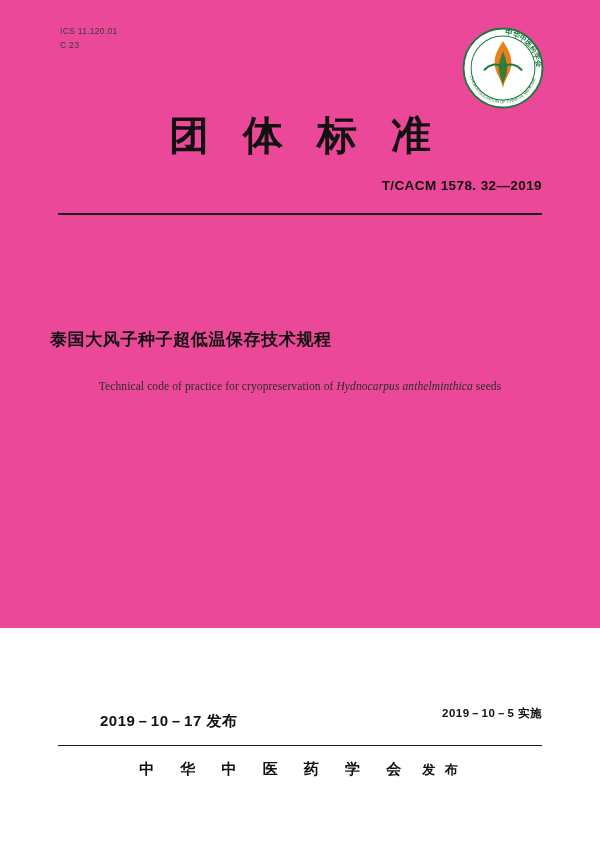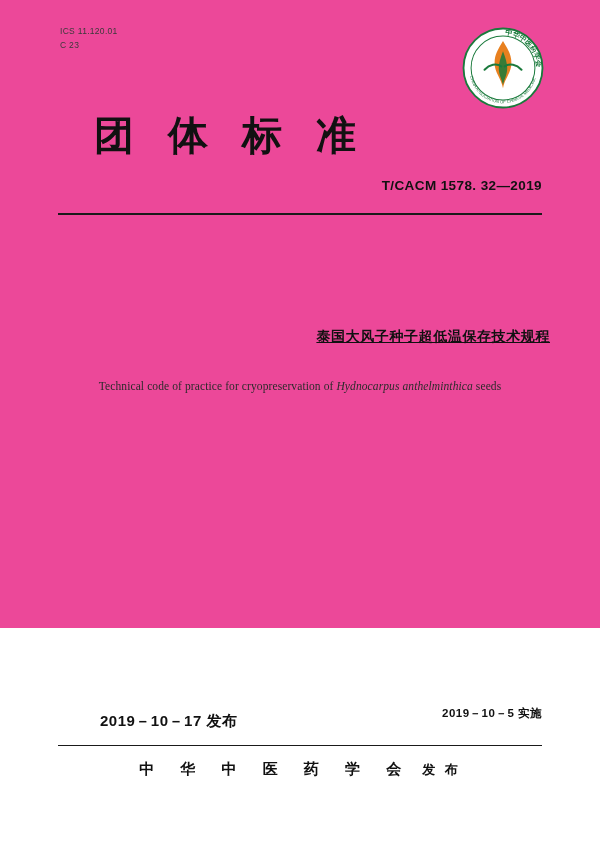--- a/index.html
+++ b/index.html
@@ -43,21 +43,21 @@
     width: 84px;
     height: 84px;
   }
 
   
   .std-title {
     position: absolute;
     left: 60px;
     top: 108px;
     width: 480px;
-    text-align: left;
+    text-align: center;
     font-family: "Liberation Sans", sans-serif;
     font-weight: bold;
     font-size: 40px;
     letter-spacing: 34px;
     text-indent: 34px;
     color: #111;
   }
 
   
   .std-number {
@@ -88,27 +88,26 @@
     height: 1px;
     background: #1a1a1a;
   }
 
   
   .doc-title-cn {
     position: absolute;
     left: 50px;
     top: 328px;
     width: 500px;
-    text-align: right;
-    font-family: "Liberation Sans", sans-serif;
-    font-weight: bold;
-    font-size: 14px;
+    text-align: left;
+    font-family: "Liberation Sans", sans-serif;
+    font-weight: bold;
+    font-size: 17px;
     letter-spacing: 0.6px;
     color: #111;
-    text-decoration: underline;
   }
   .doc-title-en {
     position: absolute;
     left: 40px;
     top: 380px;
     width: 520px;
     text-align: center;
     font-family: "Liberation Serif", serif;
     font-size: 11.5px;
     color: #2b2b2b;

